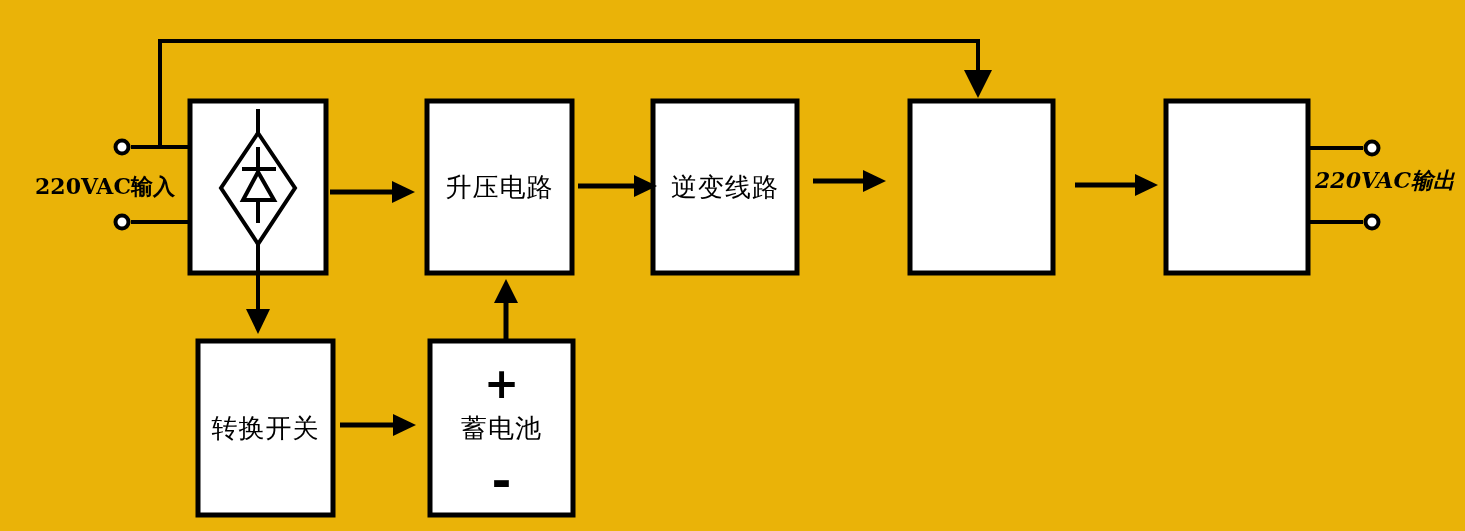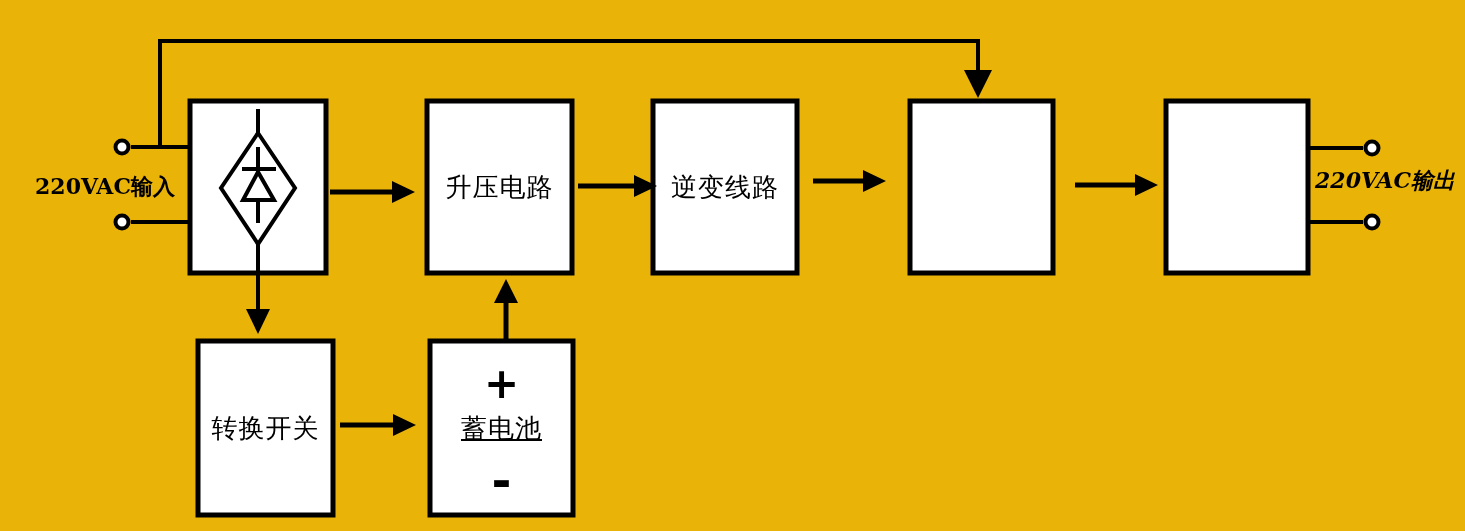--- a/index.html
+++ b/index.html
@@ -121,17 +121,17 @@
   <div class="block-label" style="left:427px;top:101px;width:145px;height:172px;">升压电路</div>
 
   <div class="block-label" style="left:653px;top:101px;width:144px;height:172px;">逆变线路</div>
 
 
 
   <div class="block-label" style="left:198px;top:341px;width:135px;height:174px;">转换开关</div>
 
   <div class="battery-sign" style="left:430px;top:361px;width:143px;height:44px;font-size:42px;">+</div>
 
-  <div class="block-label" style="left:430px;top:414px;width:143px;height:28px;text-decoration:underline;">蓄电池</div>
+  <div class="block-label" style="left:430px;top:414px;width:143px;height:28px;">蓄电池</div>
 
   <div class="battery-sign" style="left:430px;top:458px;width:143px;height:44px;font-size:48px;">-</div>
 
 </div>
 
 </body></html>

